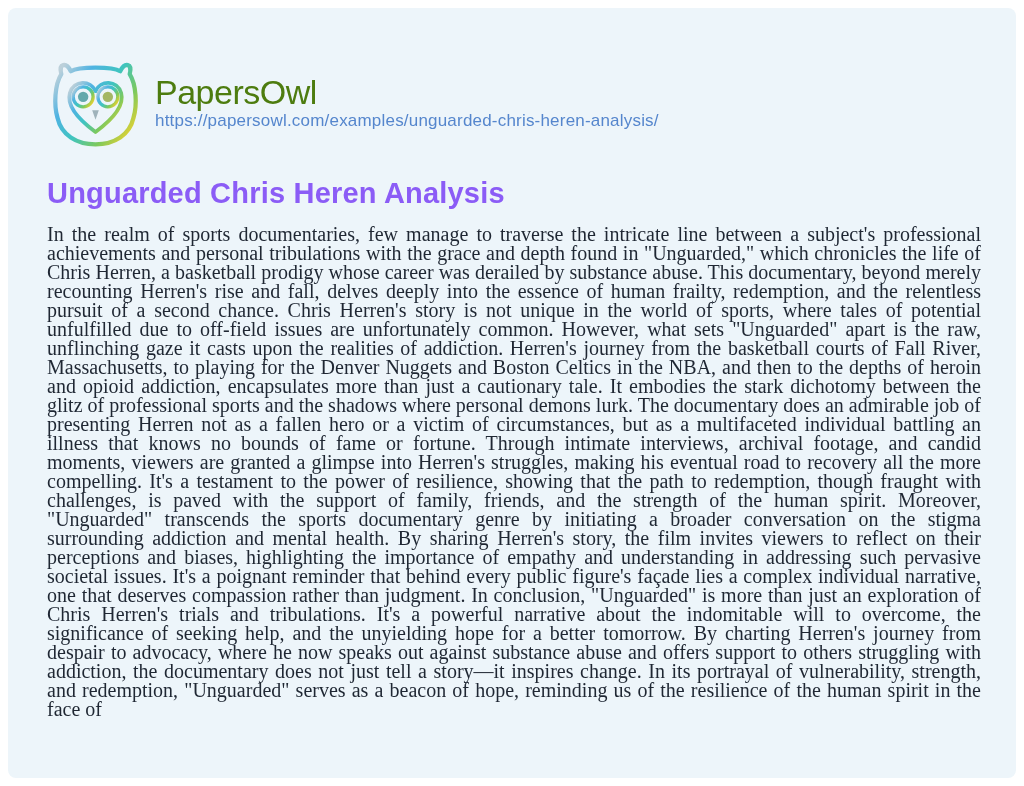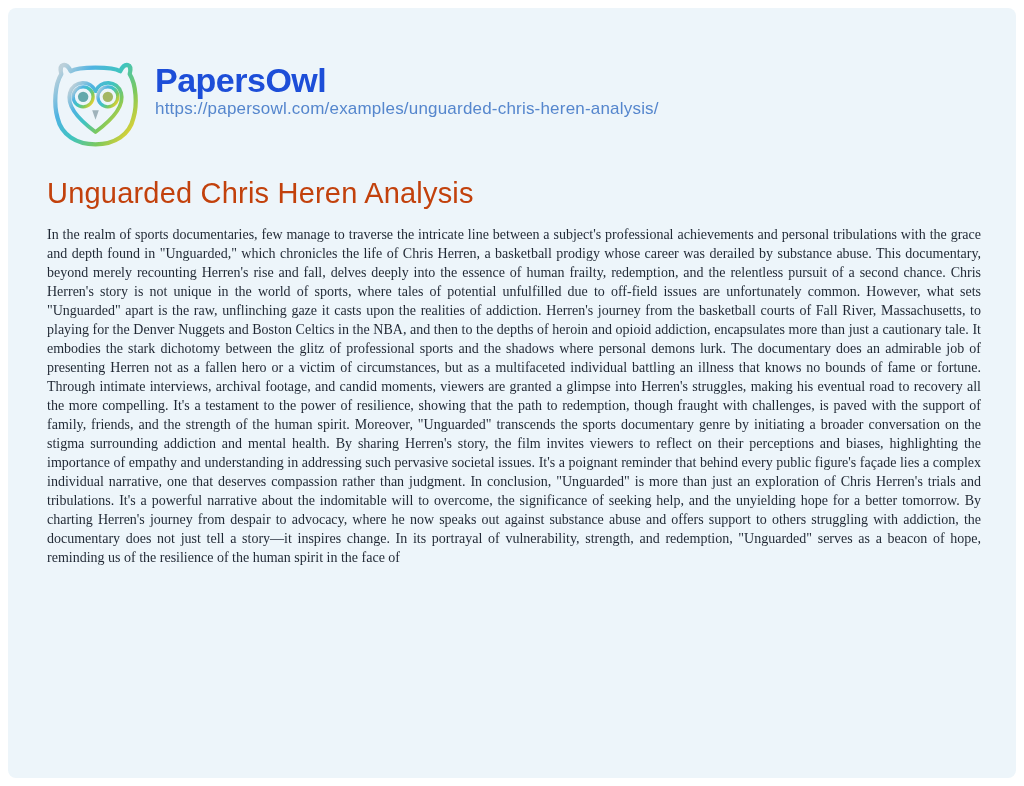--- a/index.html
+++ b/index.html
@@ -28,45 +28,46 @@
     flex: 0 0 auto;
   }
   .logo-wrap svg { width: 100%; height: 100%; display: block; }
 
   .brand-block {
     margin-left: 12px;
     padding-top: 6px;
   }
   .brand-name {
     font-size: 34px;
-    font-weight: bold;
-    color: #1d4ed8;
+    font-weight: normal;
+    color: #4d7c0f;
     letter-spacing: -0.5px;
     line-height: 1.1;
+    margin-top: 12px;
   }
   .brand-url {
     margin-top: 0;
     font-size: 17px;
     color: #5586cd;
     letter-spacing: 0.2px;
   }
 
   .article-title {
     margin-top: 26px;
     font-size: 29px;
-    font-weight: 400;
-    color: #c2410c;
+    font-weight: 700;
+    color: #8b5cf6;
     letter-spacing: 0.2px;
   }
 
   .article-body {
     margin-top: 15px;
     width: 934px;
     font-family: "Liberation Serif", serif;
-    font-size: 14px;
+    font-size: 20px;
     line-height: 19px;
     color: #1f2733;
     text-align: justify;
   }
 </style>
 </head>
 <body>
 
 <div class="panel">
 

